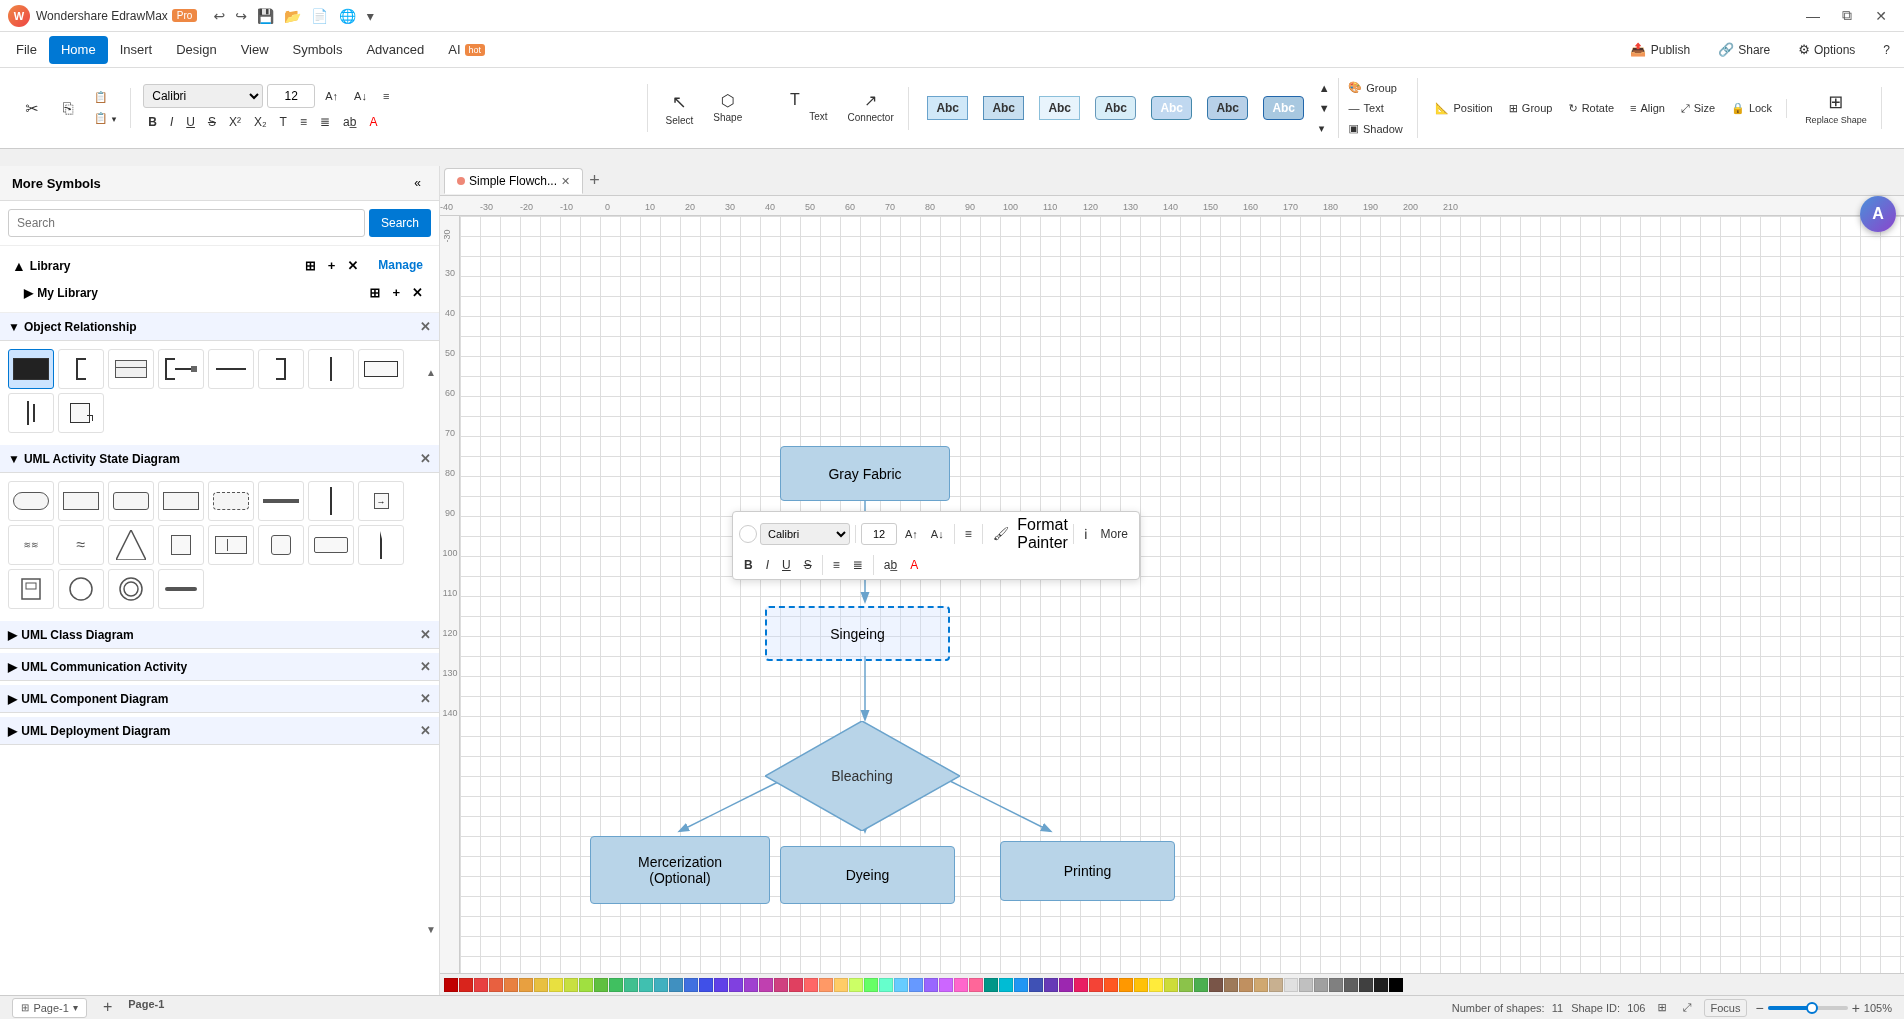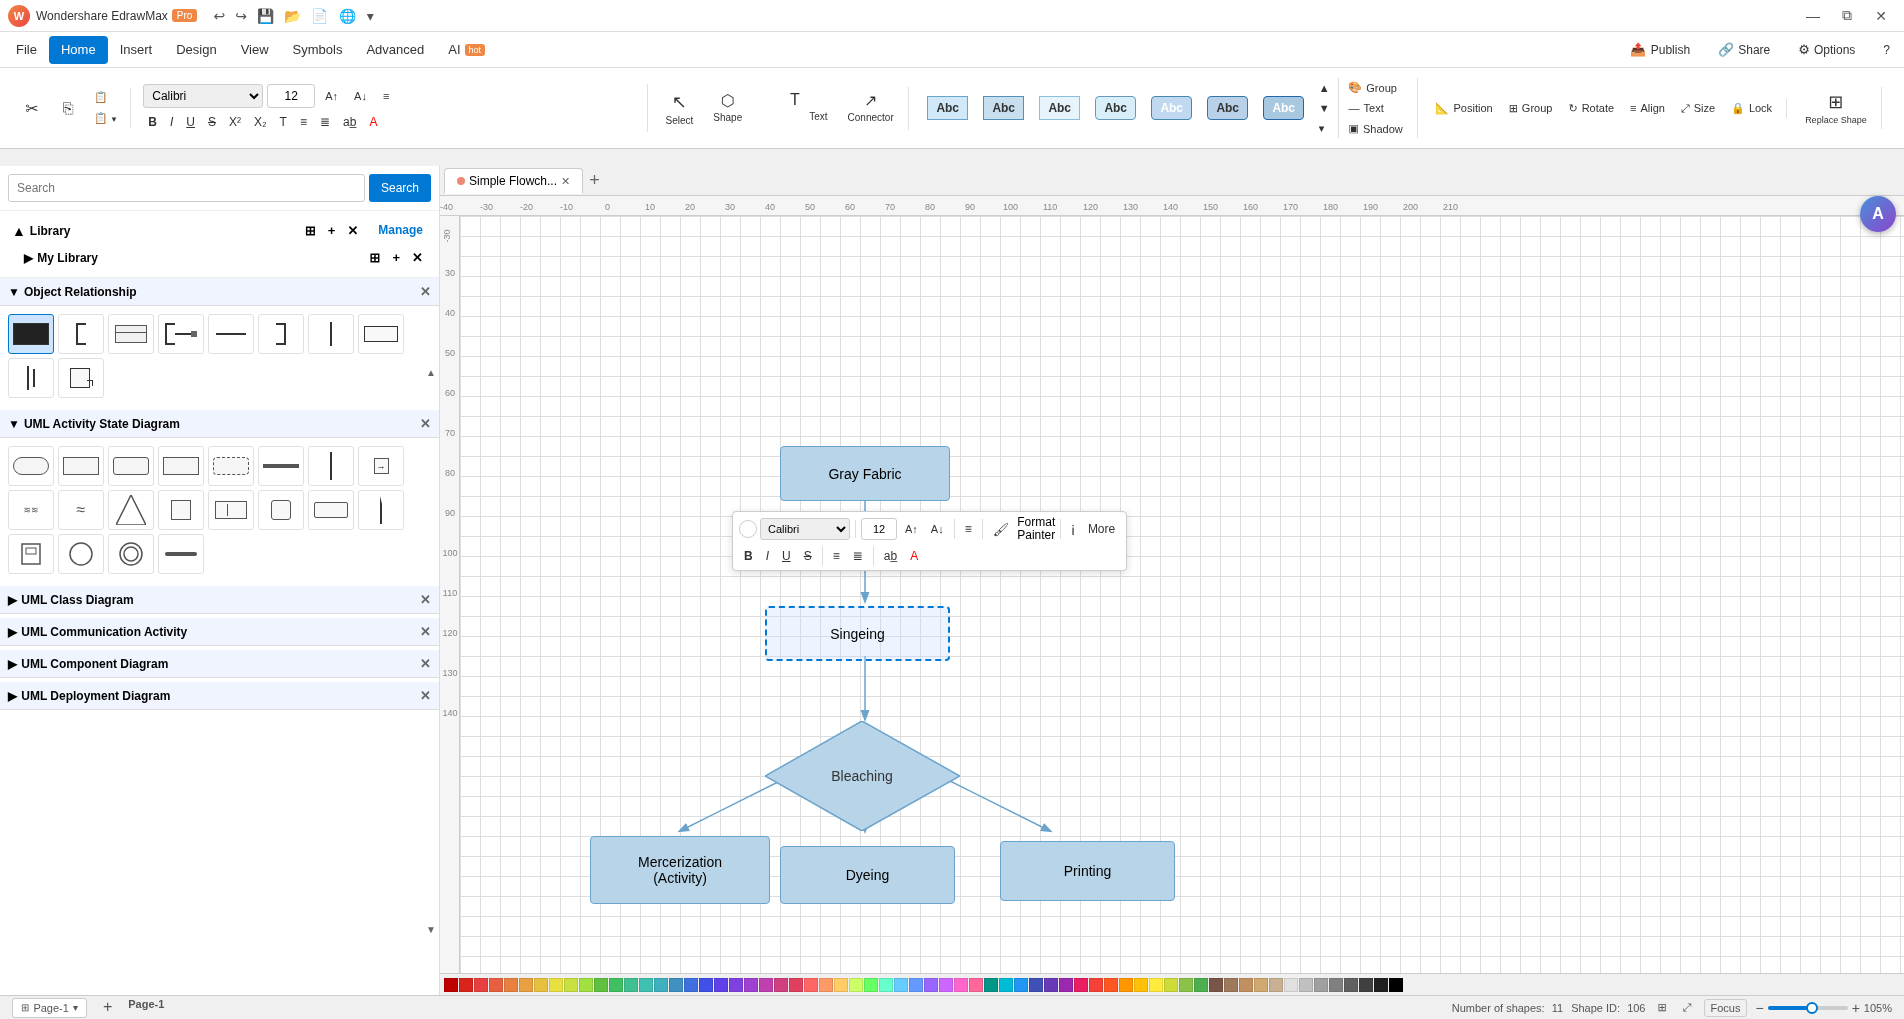--- a/index.html
+++ b/index.html
@@ -451,20 +451,24 @@
         <div class="ribbon-btn" style="flex-direction:column;align-items:center;font-size:10px;">
           <span style="font-size:18px;">⊞</span>
           <span style="font-size:9px;text-align:center;">Replace Shape</span>
         </div>
       </div>
     </div>
   </div>
 </div>
 
 <div id="left-panel">
+  <div id="panel-header">
+    <span style="font-weight:bold;font-size:13px;flex:1;">More Symbols</span>
+    <div class="panel-btn">«</div>
+  </div>
   <div id="search-bar">
     <input type="text" placeholder="Search" style="">
     <button>Search</button>
   </div>
 
   <div class="library-section">
     <div class="library-header">
       <span style="font-size:14px;">▲</span>
       <span>Library</span>
       <div class="library-controls">
@@ -749,21 +753,21 @@
 
       <div class="fc-diamond-wrapper" style="position:absolute;left:305px;top:505px;width:195px;height:110px;">
         <svg width="195" height="110" style="position:absolute;left:0;top:0;">
           <polygon points="97,0 195,55 97,110 0,55" fill="#b8d4e8" stroke="#6aa3cc" stroke-width="1.5"></polygon>
           <text x="97" y="60" text-anchor="middle" font-size="14" fill="#333">Bleaching</text>
         </svg>
       </div>
 
       <div class="fc-node fc-rect" style="left:130px;top:620px;width:180px;height:68px;">
         <span style="white-space:pre-line;text-align:center;">Mercerization
-(Activity)</span>
+(Optional)</span>
       </div>
 
       <div class="fc-node fc-rect" style="left:320px;top:630px;width:175px;height:58px;">
         <span>Dyeing</span>
       </div>
 
       <div class="fc-node fc-rect" style="left:540px;top:625px;width:175px;height:60px;">
         <span>Printing</span>
       </div>
 
@@ -774,21 +778,21 @@
             <option>Calibri</option>
           </select>
           <span style="width:1px;height:18px;background:#ddd;margin:0 2px;"></span>
           <input class="float-size-input" value="12" style="">
           <button class="float-btn" style="font-size:11px;">A↑</button>
           <button class="float-btn" style="font-size:11px;">A↓</button>
           <span class="float-divider"></span>
           <button class="float-btn">≡</button>
           <span class="float-divider"></span>
           <button class="float-btn" style="font-size:13px;">🖌</button>
-          <span style="font-size:12px;white-space:pre;line-height:1.1;">Format
+          <span style="font-size:16px;white-space:pre;line-height:1.1;">Format
 Painter</span>
           <span class="float-divider"></span>
           <button class="float-btn" style="font-size:14px;">ℹ</button>
           <button class="float-btn" style="font-size:12px;">More</button>
         </div>
         <div class="float-row" style="margin-top:2px;">
           <button class="float-btn" style="font-weight:bold;">B</button>
           <button class="float-btn" style="font-style:italic;">I</button>
           <button class="float-btn" style="text-decoration:underline;">U</button>
           <button class="float-btn" style="text-decoration:line-through;">S</button>

